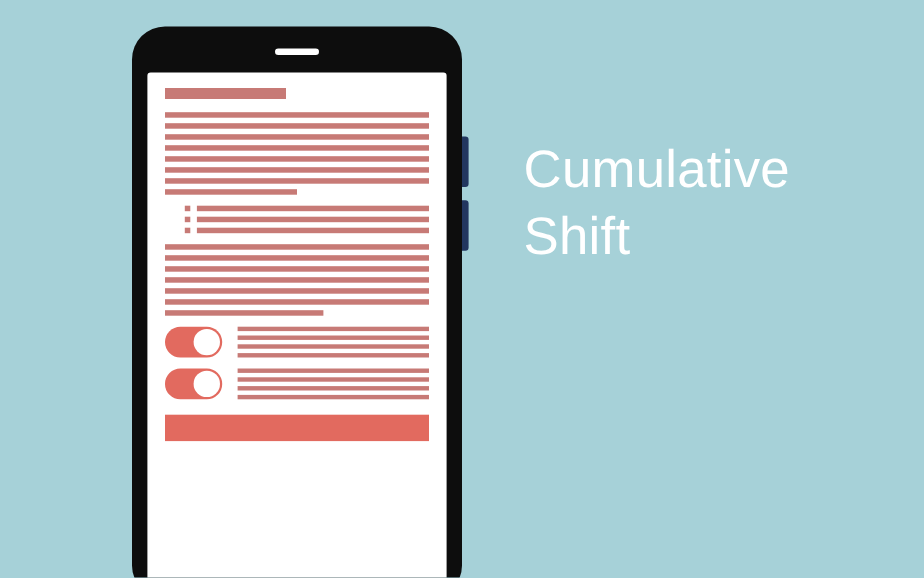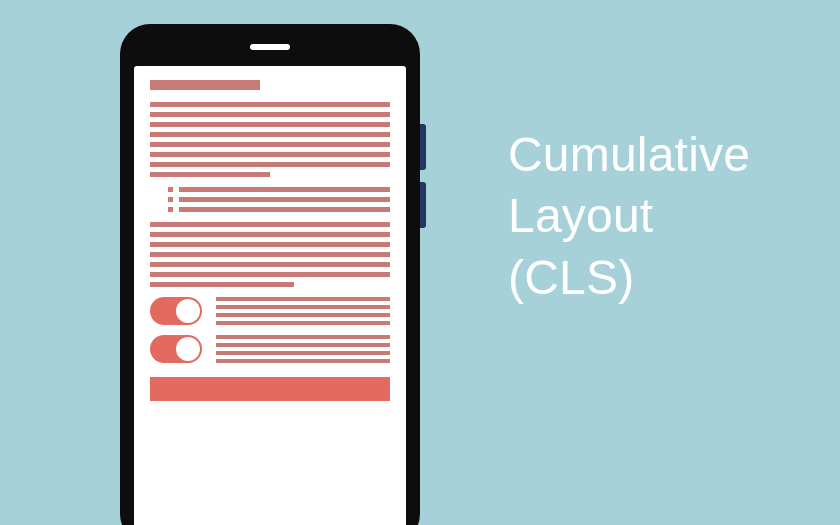--- a/index.html
+++ b/index.html
@@ -87,21 +87,21 @@
   }
   .toggle-lines { flex: 1; display: flex; flex-direction: column; gap: 4px; }
   .toggle-lines .line { height: 4px; }
   .cta {
     height: 24px;
     background: #e26a5f;
     margin-top: 4px;
   }
   .title-text {
     position: absolute;
-    left: 508px;
+    left: 476px;
     top: 124px;
     color: #ffffff;
     font-size: 48px;
     font-weight: 300;
     line-height: 1.28;
     letter-spacing: 0.2px;
   }
   .title-text div { white-space: pre; }
 </style>
 </head>
@@ -175,15 +175,14 @@
         <div class="line w100"></div>
       </div>
     </div>
 
     <div class="cta"></div>
   </div>
 </div>
 
 <div class="title-text">
   <div>Cumulative</div>
-  <div>Layout</div>
-  <div>(CLS)</div>
+  <div>Shift</div>
 </div>
 
 </body></html>

